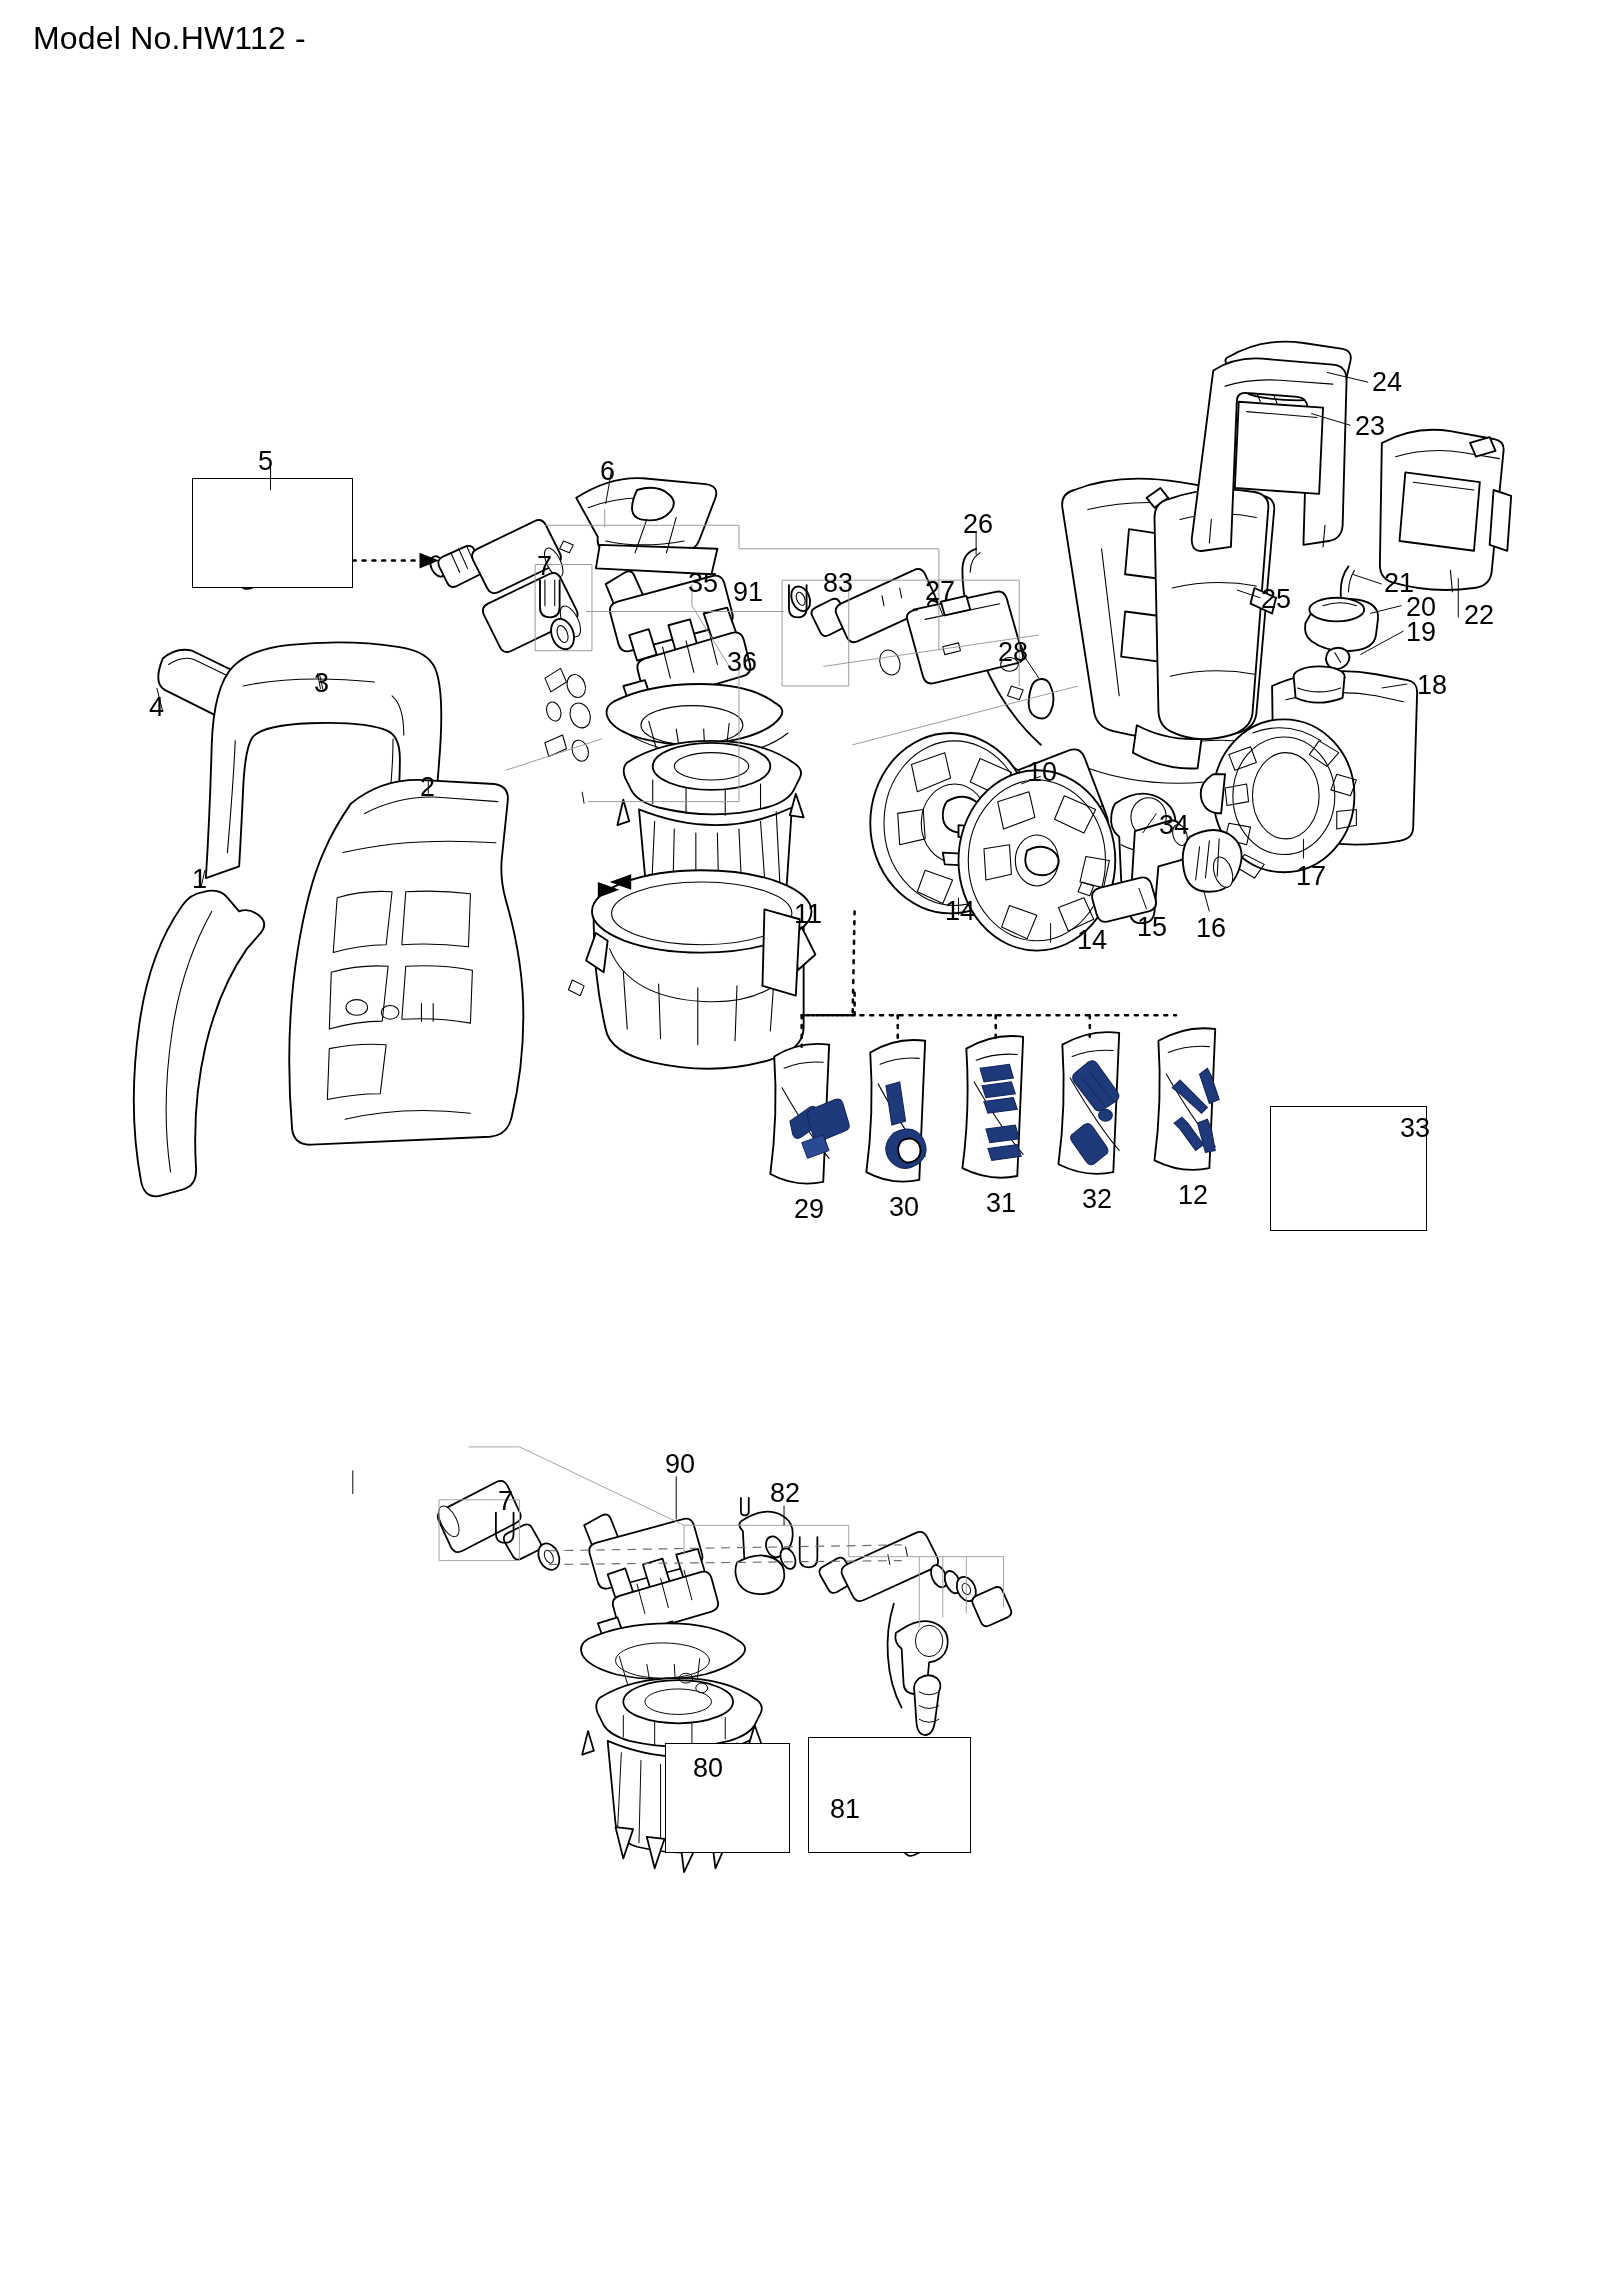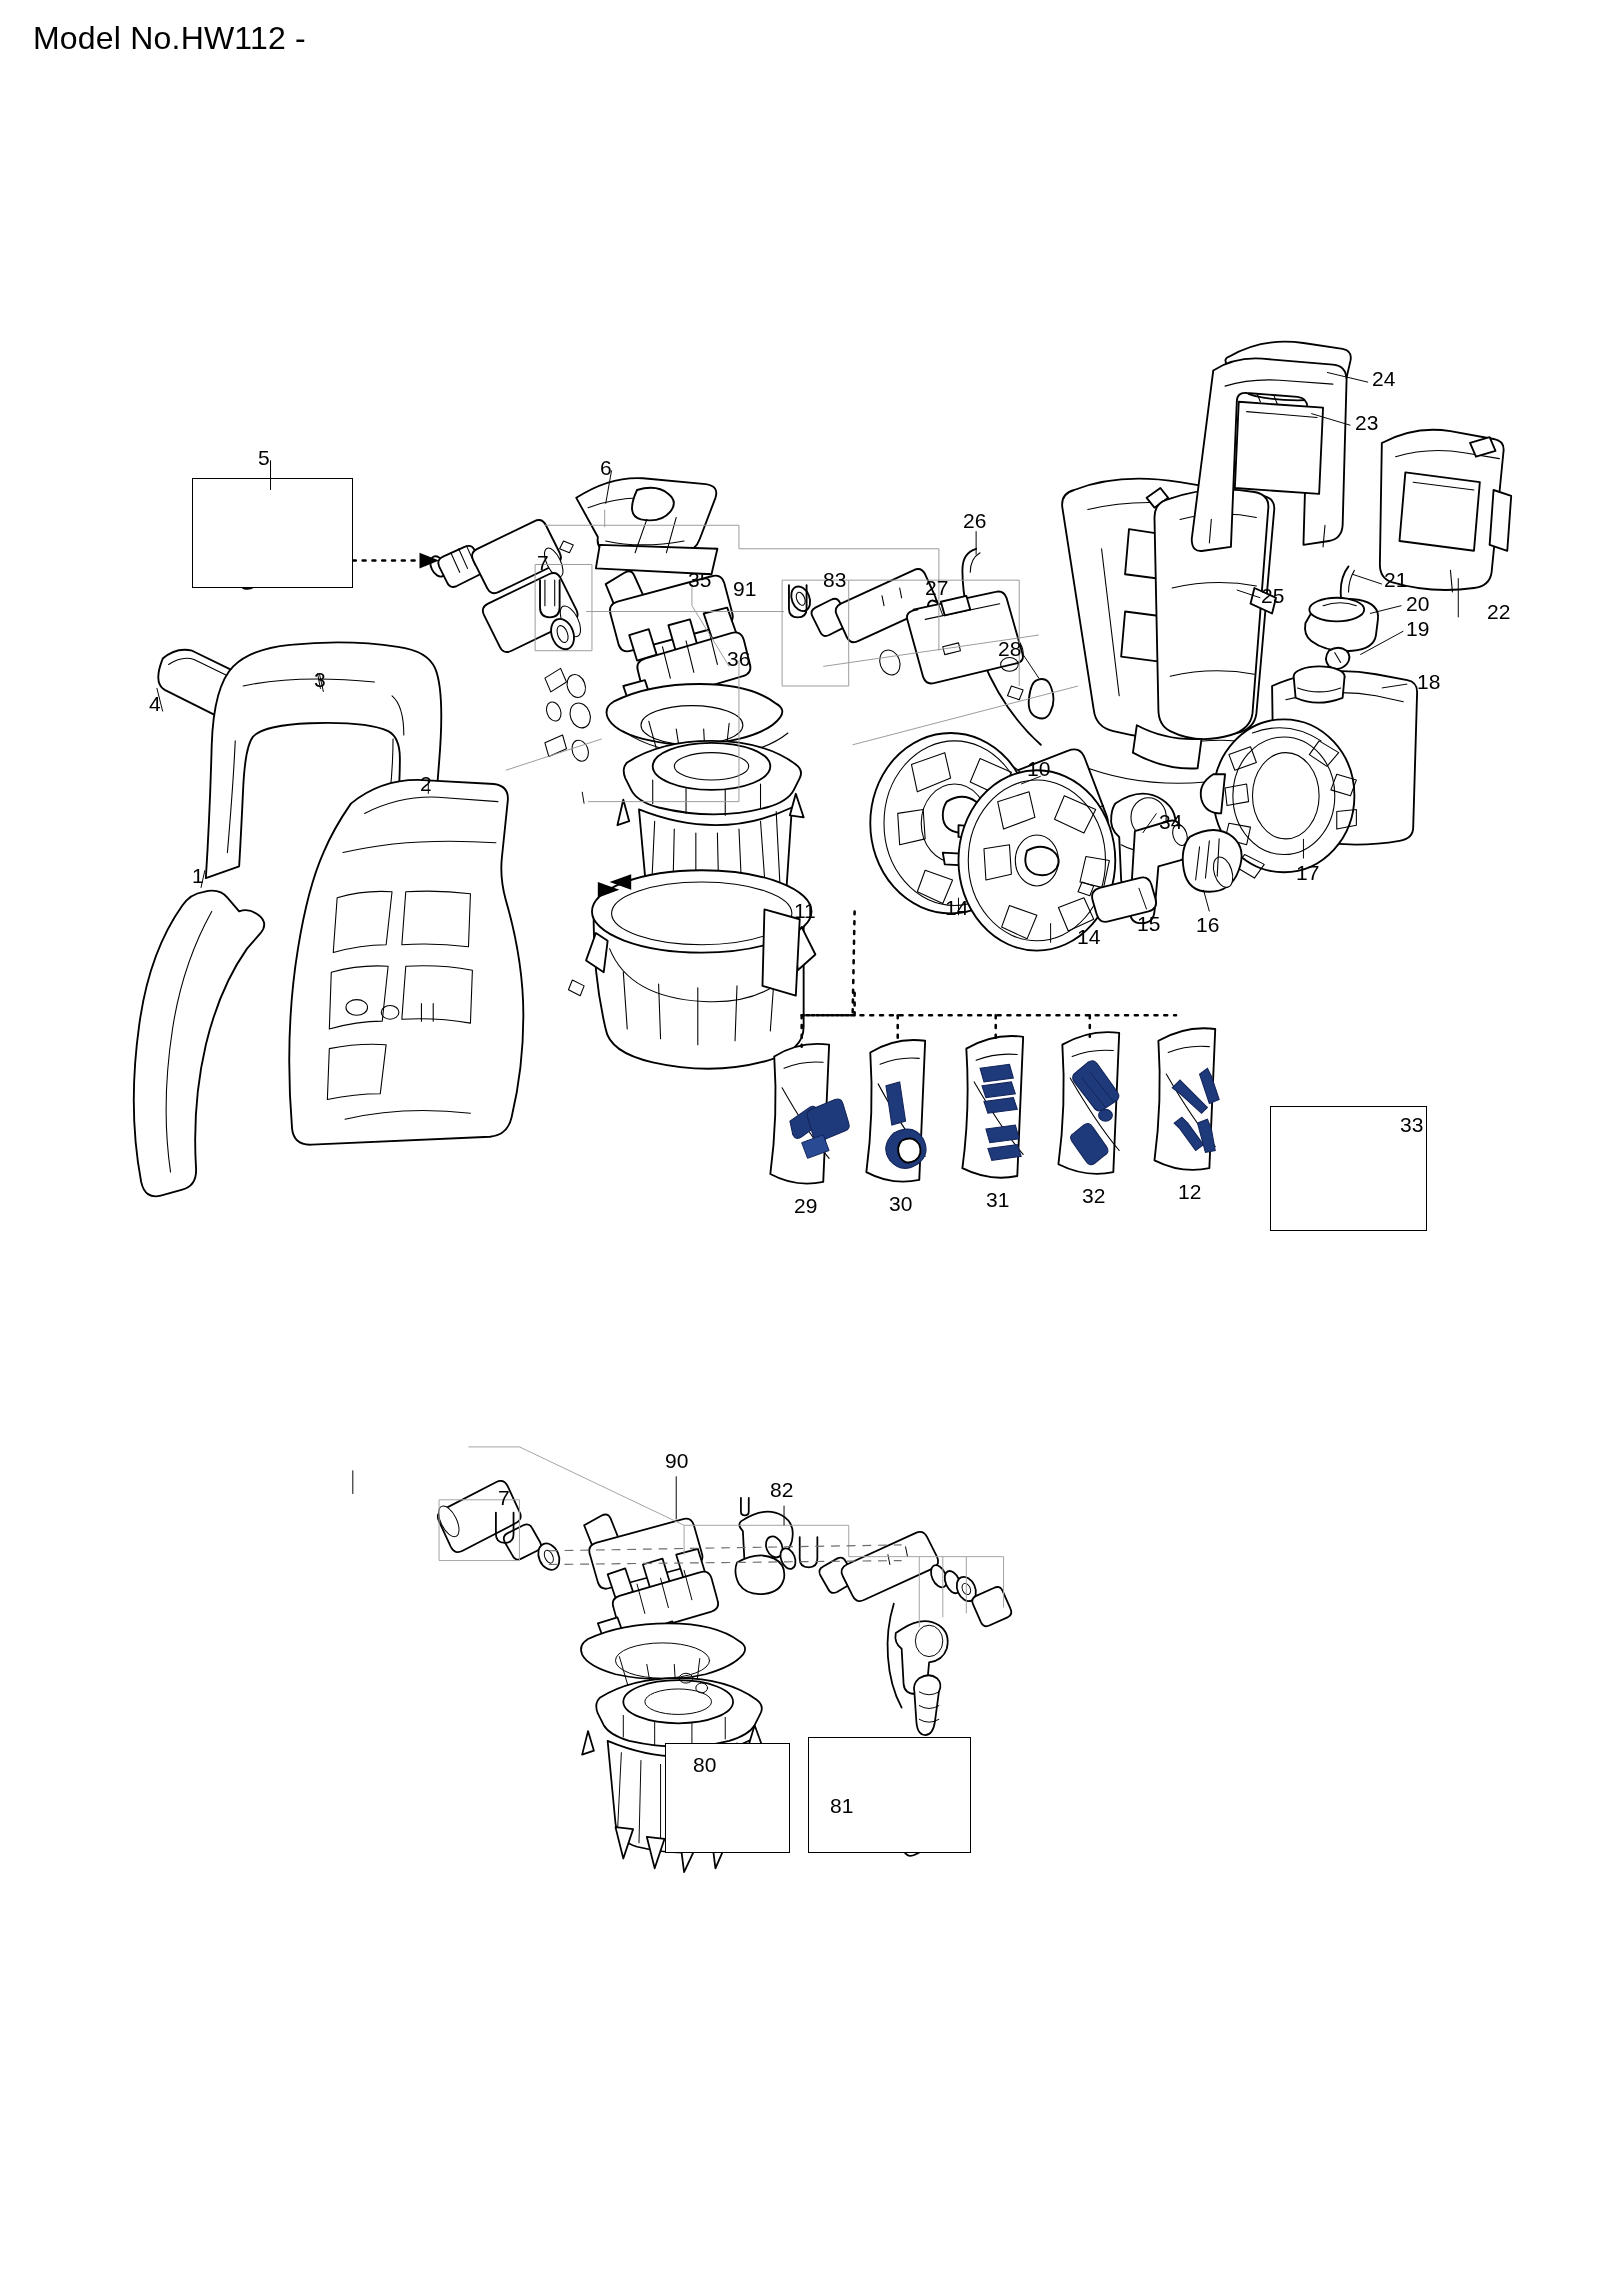--- a/index.html
+++ b/index.html
@@ -3,21 +3,21 @@
 <meta charset="utf-8">
 <style>
   html,body{margin:0;padding:0;background:#ffffff;}
   body{width:1621px;height:2293px;position:relative;
        font-family:"Liberation Sans","DejaVu Sans",sans-serif;color:#000;}
   #page{position:absolute;left:0;top:0;width:1621px;height:2292px;overflow:hidden;background:#fff;}
 
   .title{position:absolute;left:33px;top:19.6px;font-size:32px;letter-spacing:0.2px;color:#000;}
 
   svg{display:block;}
-  .lbl{position:absolute;font-size:21px;color:#000;white-space:nowrap;}
+  .lbl{position:absolute;font-size:27px;color:#000;white-space:nowrap;}
 
   .prevbox{position:absolute;left:417px;top:1307px;width:583px;height:583px;
            border:2.5px solid #000;background:#fff;box-sizing:border-box;}
   .prevtext{position:absolute;left:17.6px;top:13.7px;font-size:19px;font-weight:bold;
             line-height:25px;color:#000;white-space:pre;}
 
   .shadowbox{position:absolute;background:#fff;border:1.6px solid #000;box-sizing:border-box;}
   .shadowbox::after{content:"";position:absolute;left:6.9px;top:6.9px;right:-6.9px;bottom:-6.9px;
                     background:#000;z-index:-1;}
   .sbwrap{position:absolute;}
@@ -511,21 +511,21 @@
   <div class="lbl" style="left:727px;top:647px;">36</div>
   <div class="lbl" style="left:963px;top:509px;">26</div>
   <div class="lbl" style="left:925px;top:576px;">27</div>
   <div class="lbl" style="left:998px;top:637px;">28</div>
   <div class="lbl" style="left:1372px;top:367px;">24</div>
   <div class="lbl" style="left:1355px;top:411px;">23</div>
   <div class="lbl" style="left:1261px;top:584px;">25</div>
   <div class="lbl" style="left:1384px;top:568px;">21</div>
   <div class="lbl" style="left:1406px;top:592px;">20</div>
   <div class="lbl" style="left:1406px;top:617px;">19</div>
-  <div class="lbl" style="left:1464px;top:600px;margin-left:23px;">22</div>
+  <div class="lbl" style="left:1464px;top:600px;">22</div>
   <div class="lbl" style="left:1417px;top:670px;">18</div>
   <div class="lbl" style="left:1296px;top:861px;">17</div>
   <div class="lbl" style="left:149px;top:692px;">4</div>
   <div class="lbl" style="left:314px;top:668px;">3</div>
   <div class="lbl" style="left:420px;top:772px;">2</div>
   <div class="lbl" style="left:192px;top:864px;">1</div>
   <div class="lbl" style="left:794px;top:899px;">11</div>
   <div class="lbl" style="left:1027px;top:757px;">10</div>
   <div class="lbl" style="left:1159px;top:810px;">34</div>
   <div class="lbl" style="left:945px;top:896px;">14</div>

